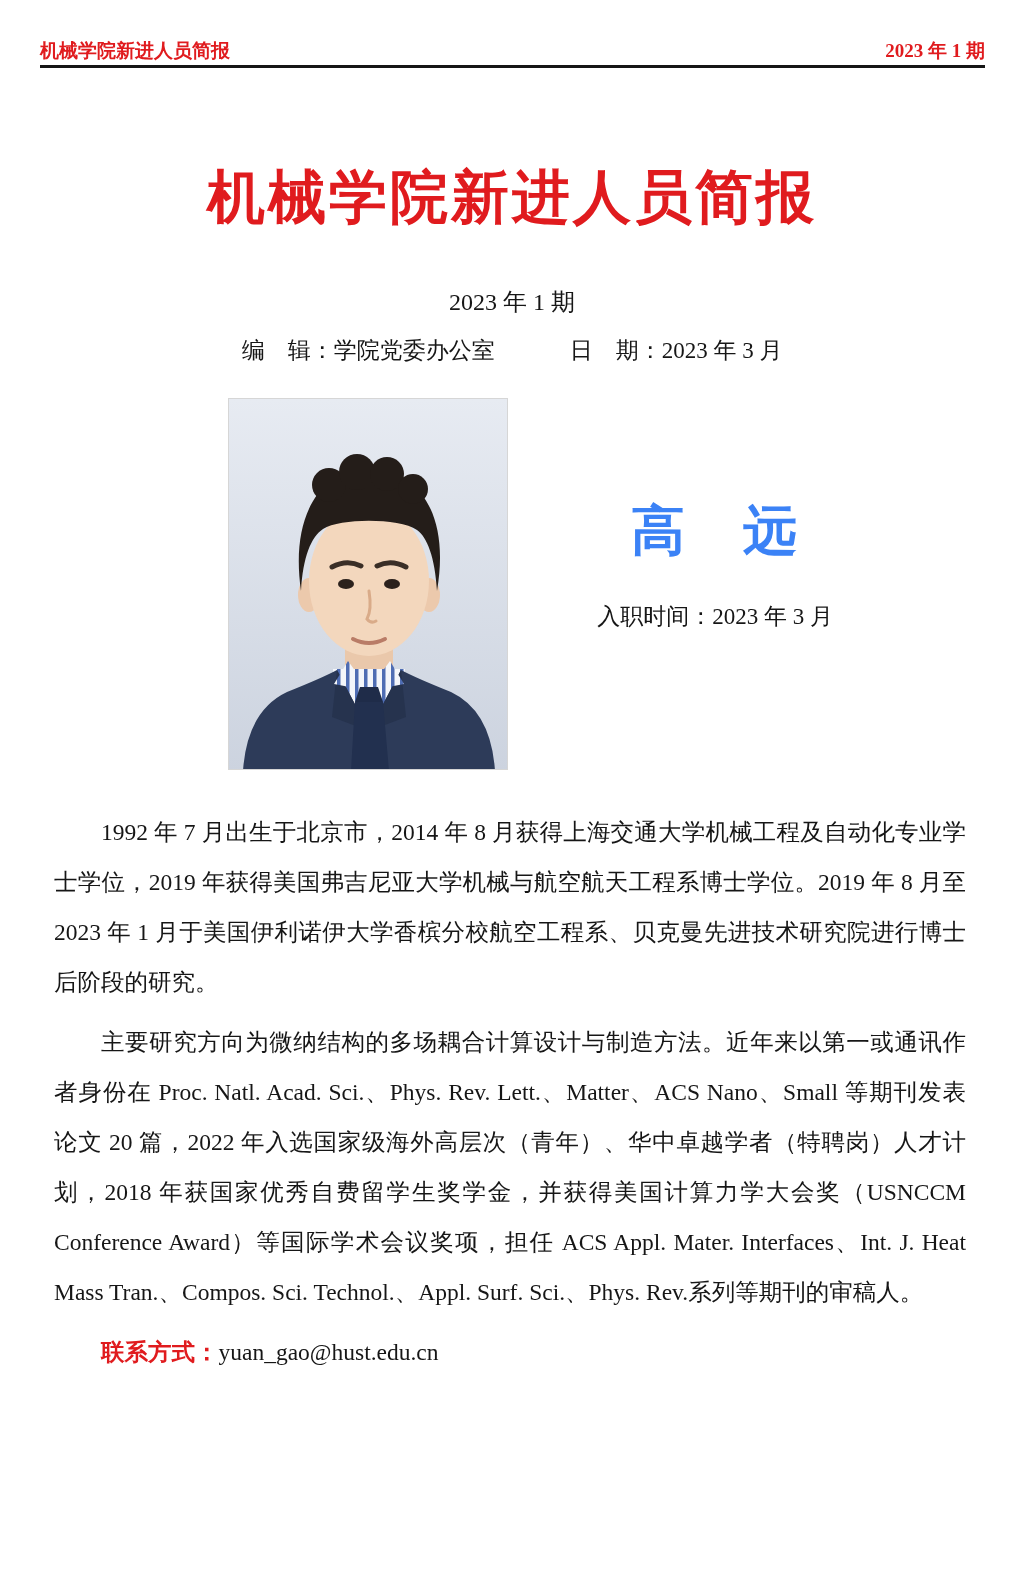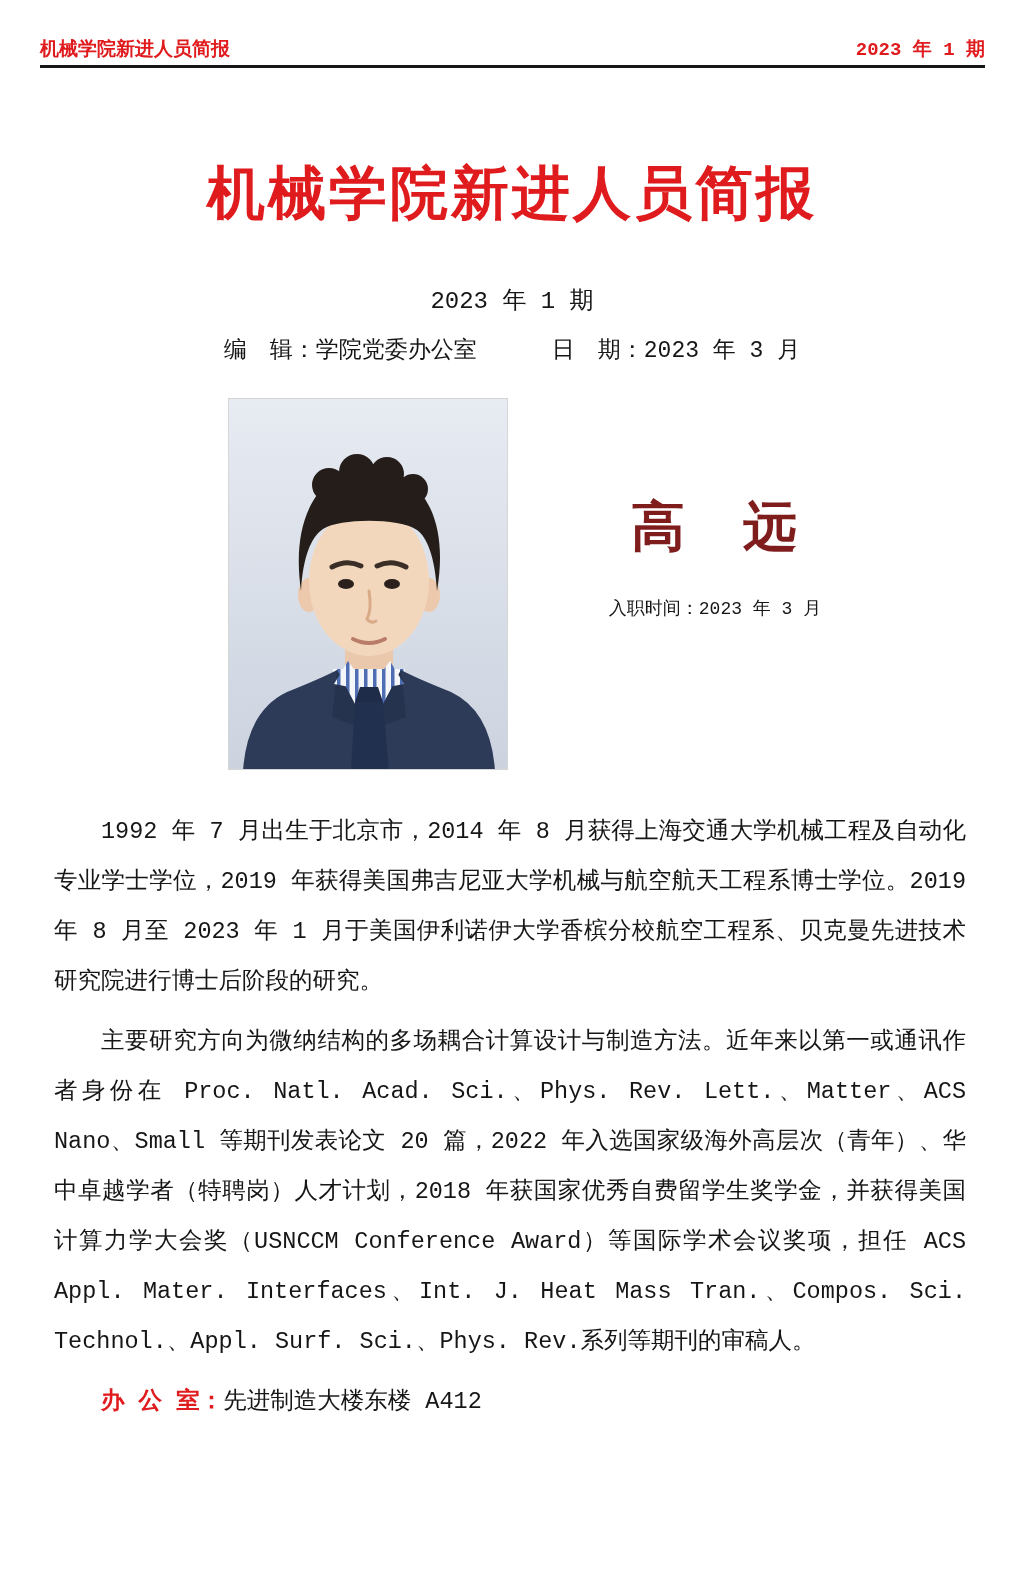--- a/index.html
+++ b/index.html
@@ -1,21 +1,21 @@
 <!DOCTYPE html>
 <html><head>
 <meta charset="utf-8">
 <style>
   html, body { margin: 0; padding: 0; background: #ffffff; }
   .page {
     position: relative;
     width: 1024px;
     height: 1584px;
     background: #ffffff;
-    font-family: Liberation Mono, monospace;
+    font-family: Liberation Serif, serif;
     color: #161616;
     overflow: hidden;
   }
   
   .running-header {
     position: absolute;
     left: 40px;
     width: 945px;
     top: 24px;
     height: 36px;
@@ -84,25 +84,25 @@
     left: 515px;
     top: 498px;
     width: 400px;
     text-align: center;
   }
   .profile-name {
     font-size: 54px;
     font-weight: bold;
     letter-spacing: 2px;
     line-height: 66px;
-    color: #7f1d1d;
+    color: #3b82f6;
   }
   .profile-join {
-    margin-top: 30px;
-    font-size: 18px;
+    margin-top: 38px;
+    font-size: 23px;
     line-height: 30px;
   }
   
   .body-text {
     position: absolute;
     left: 44px;
     top: 797px;
     width: 932px;
     font-size: 23.5px;
     line-height: 50px;
@@ -184,16 +184,16 @@
   </div>
 
   <div class="profile-right">
     <div class="profile-name">高　远</div>
     <div class="profile-join"><span>入职时间：</span><span>2023 年 3 月</span></div>
   </div>
 
   <div class="body-text">
     <p>1992 年 7 月出生于北京市，2014 年 8 月获得上海交通大学机械工程及自动化专业学士学位，2019 年获得美国弗吉尼亚大学机械与航空航天工程系博士学位。2019 年 8 月至 2023 年 1 月于美国伊利诺伊大学香槟分校航空工程系、贝克曼先进技术研究院进行博士后阶段的研究。</p>
     <p>主要研究方向为微纳结构的多场耦合计算设计与制造方法。近年来以第一或通讯作者身份在 Proc. Natl. Acad. Sci.、Phys. Rev. Lett.、Matter、ACS Nano、Small 等期刊发表论文 20 篇，2022 年入选国家级海外高层次（青年）、华中卓越学者（特聘岗）人才计划，2018 年获国家优秀自费留学生奖学金，并获得美国计算力学大会奖（USNCCM Conference Award）等国际学术会议奖项，担任 ACS Appl. Mater. Interfaces、Int. J. Heat Mass Tran.、Compos. Sci. Technol.、Appl. Surf. Sci.、Phys. Rev.系列等期刊的审稿人。</p>
-    <p><span class="red-label">办 公 室：</span><span>先进制造大楼东楼  A412</span></p>
+    <p><span class="red-label">联系方式：</span><span>yuan_gao@hust.edu.cn</span></p>
   </div>
 
 </div>
 
 </body></html>

